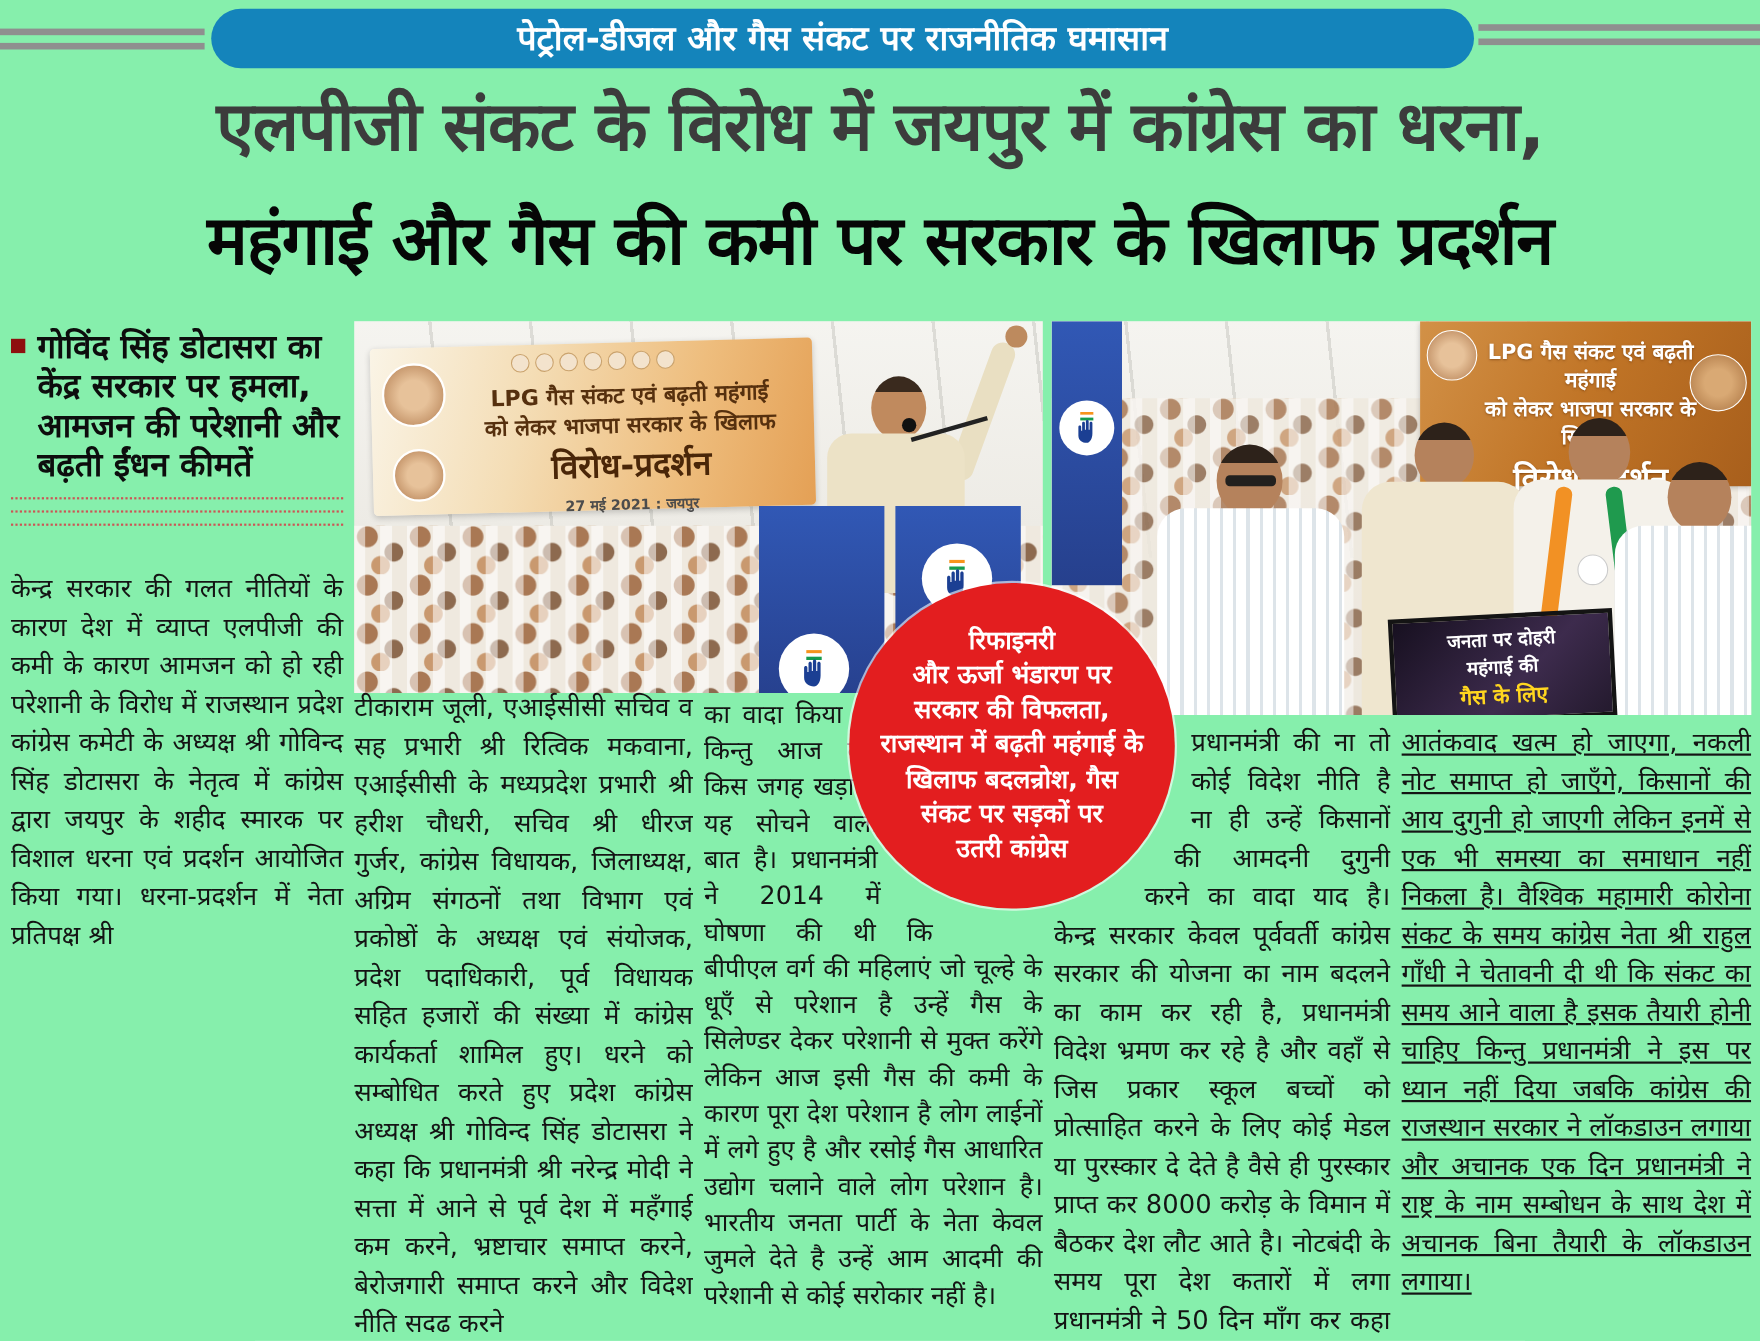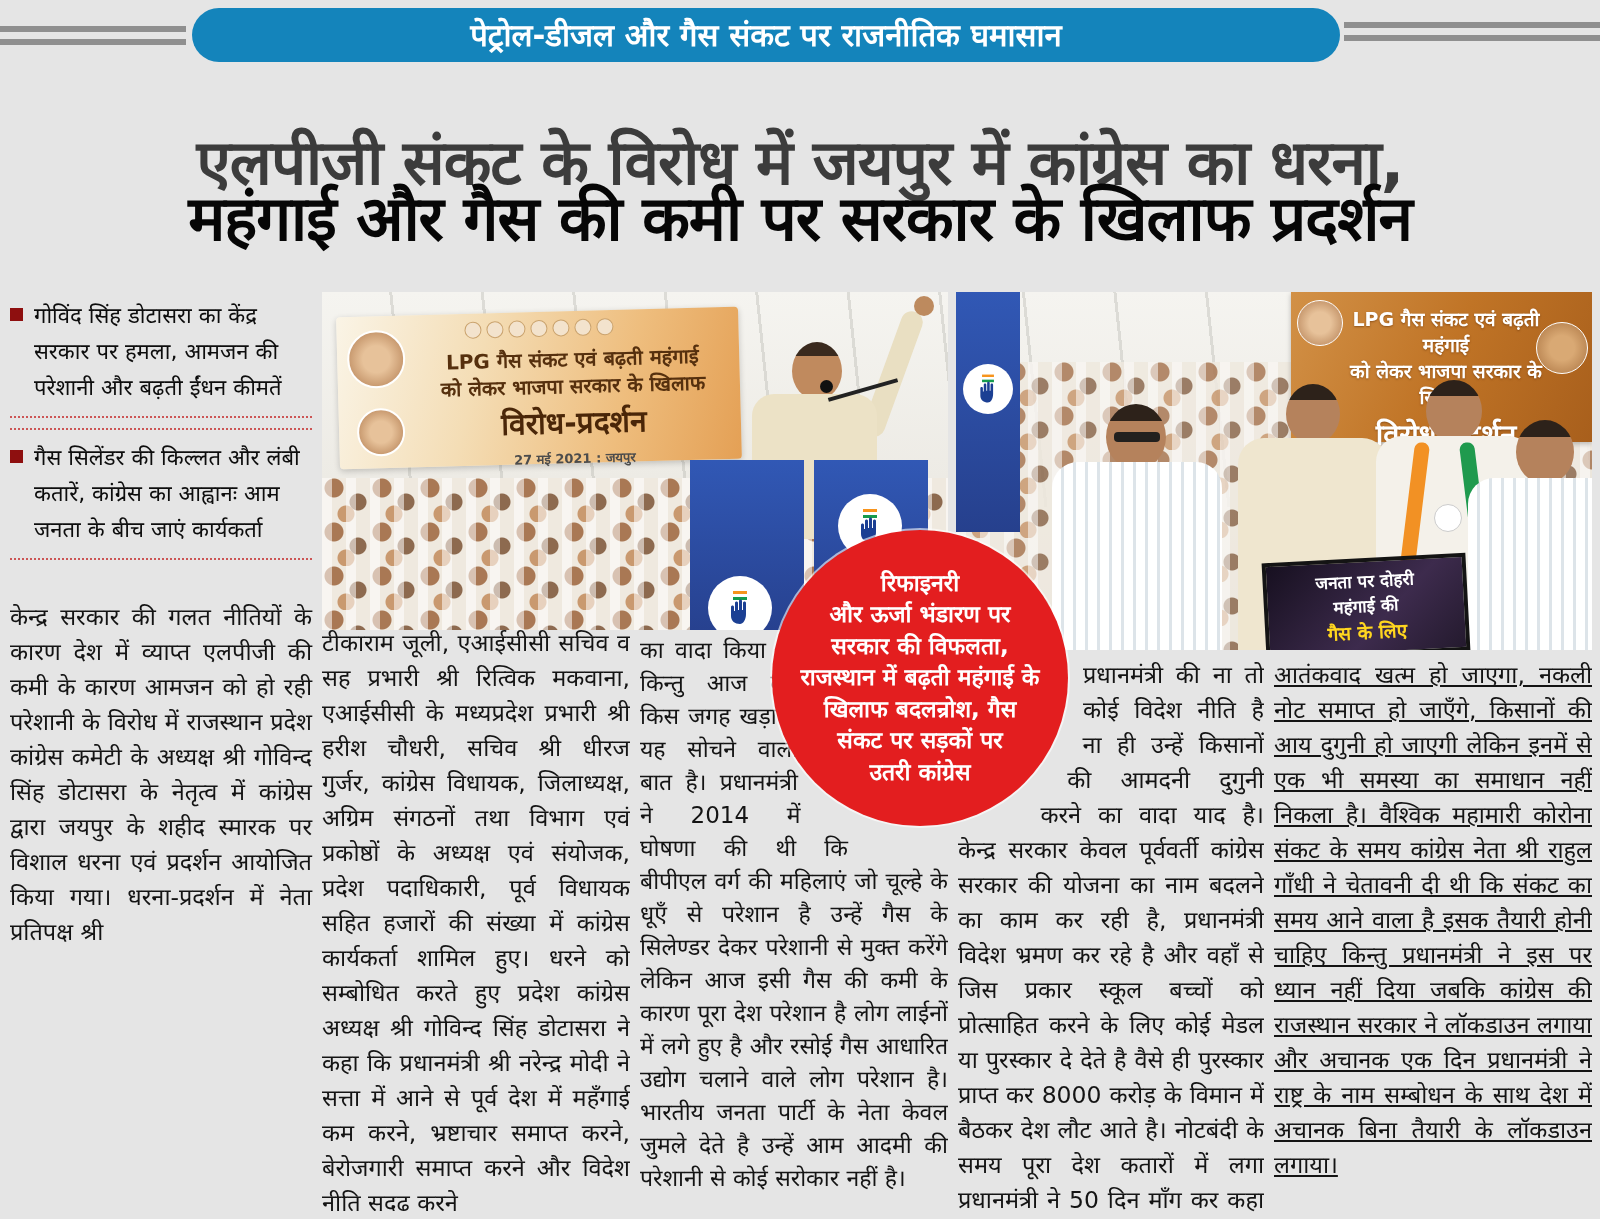--- a/index.html
+++ b/index.html
@@ -1,35 +1,35 @@
 <!DOCTYPE html>
 <html><head>
 <meta charset="utf-8">
 <style>
   html,body{margin:0;padding:0;background:#ffffff;}
-  .page{position:relative;width:1600px;height:1219px;overflow:hidden;background:#e5e5e5;
+  .page{position:relative;width:1600px;height:1219px;overflow:hidden;background:#86efac;
         font-family:"DejaVu Sans",sans-serif;color:#111;}
 
   
   .kicker{position:absolute;left:192px;top:8px;width:1148px;height:54px;border-radius:28px;
           background:#1484bb;color:#fff;font-weight:bold;font-size:31px;line-height:54px;
           text-align:center;letter-spacing:0px;}
   .rule{position:absolute;height:6px;background:#8f8f8f;}
   .rl1{left:0;top:26px;width:186px;} .rl2{left:0;top:39px;width:186px;}
   .rr1{left:1344px;top:22px;width:256px;} .rr2{left:1344px;top:35px;width:256px;}
 
   
   .hl{position:absolute;left:6px;width:1588px;text-align:center;font-weight:bold;
       white-space:nowrap;letter-spacing:-1px;}
-  .hl1{top:70px;font-size:62px;color:#3c3c3c;margin-top:48px;}
+  .hl1{top:70px;font-size:62px;color:#3c3c3c;}
   .hl2{top:174px;font-size:62px;color:#060606;}
 
   
   .sidebar{position:absolute;left:10px;top:298px;width:302px;}
-  .bullet{display:flex;gap:11px;font-weight:normal;font-size:22px;line-height:36px;color:#0d0d0d;}
+  .bullet{display:flex;gap:11px;font-weight:bold;font-size:30px;line-height:36px;color:#0d0d0d;}
   .sq{flex:0 0 13px;width:13px;height:13px;background:#8e0f0f;margin-top:10px;}
   .sepdot{border-top:2px dotted #cc5555;margin:10px 0;}
   .byline{text-align:center;font-weight:bold;font-size:25px;margin:10px 0 4px;color:#0d0d0d;}
   .bsq{display:inline-block;width:11px;height:11px;background:#111;margin-right:12px;}
   .lead{font-size:23.5px;line-height:35px;text-align:justify;color:#141414;margin-top:40px;}
 
   
   .bcol{position:absolute;font-size:23.5px;line-height:35px;text-align:justify;color:#141414;overflow:hidden;}
   .col2{left:322px;top:626px;width:308px;height:585px;}
   .col3{left:640px;top:634px;width:308px;height:585px;font-size:23px;line-height:33px;}
@@ -130,24 +130,20 @@
   <div class="hl hl1">एलपीजी संकट के विरोध में जयपुर में कांग्रेस का धरना,</div>
   <div class="hl hl2">महंगाई और गैस की कमी पर सरकार के खिलाफ प्रदर्शन</div>
 
   <div class="sidebar">
     <div class="bullet">
       <span class="sq"></span>
       <span>गोविंद सिंह डोटासरा का केंद्र सरकार पर हमला, आमजन की परेशानी और बढ़ती ईंधन कीमतें</span>
     </div>
     <div class="sepdot"></div>
     <div class="sepdot"></div>
-    <div class="bullet">
-      <span class="sq"></span>
-      <span>गैस सिलेंडर की किल्लत और लंबी कतारें, कांग्रेस का आह्वानः आम जनता के बीच जाएं कार्यकर्ता</span>
-    </div>
     <div class="sepdot"></div>
     <div class="lead">केन्द्र सरकार की गलत नीतियों के कारण देश में व्याप्त एलपीजी की कमी के कारण आमजन को हो रही परेशानी के विरोध में राजस्थान प्रदेश कांग्रेस कमेटी के अध्यक्ष श्री गोविन्द सिंह डोटासरा के नेतृत्व में कांग्रेस द्वारा जयपुर के शहीद स्मारक पर विशाल धरना एवं प्रदर्शन आयोजित किया गया। धरना-प्रदर्शन में नेता प्रतिपक्ष श्री</div>
   </div>
 
   <div class="photo photoL">
     <div class="ceiling"></div>
     <div class="crowd plcrowd"></div>
     <div class="plbanner">
       <div class="portrait plp1"></div>
       <div class="portrait plp2"></div>

